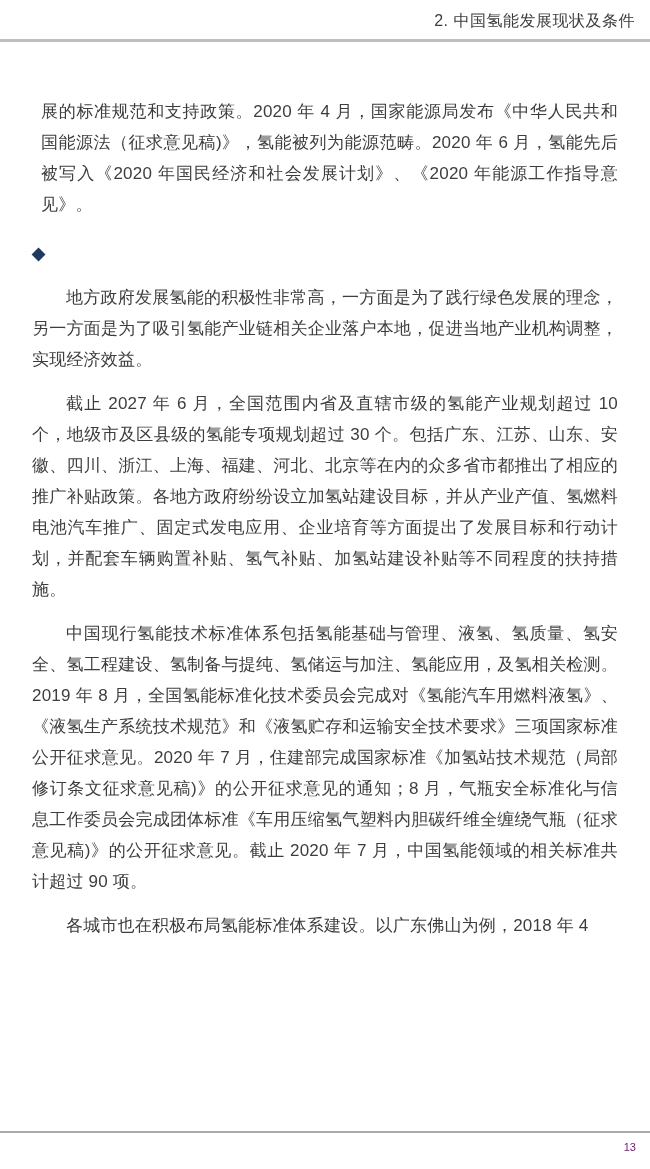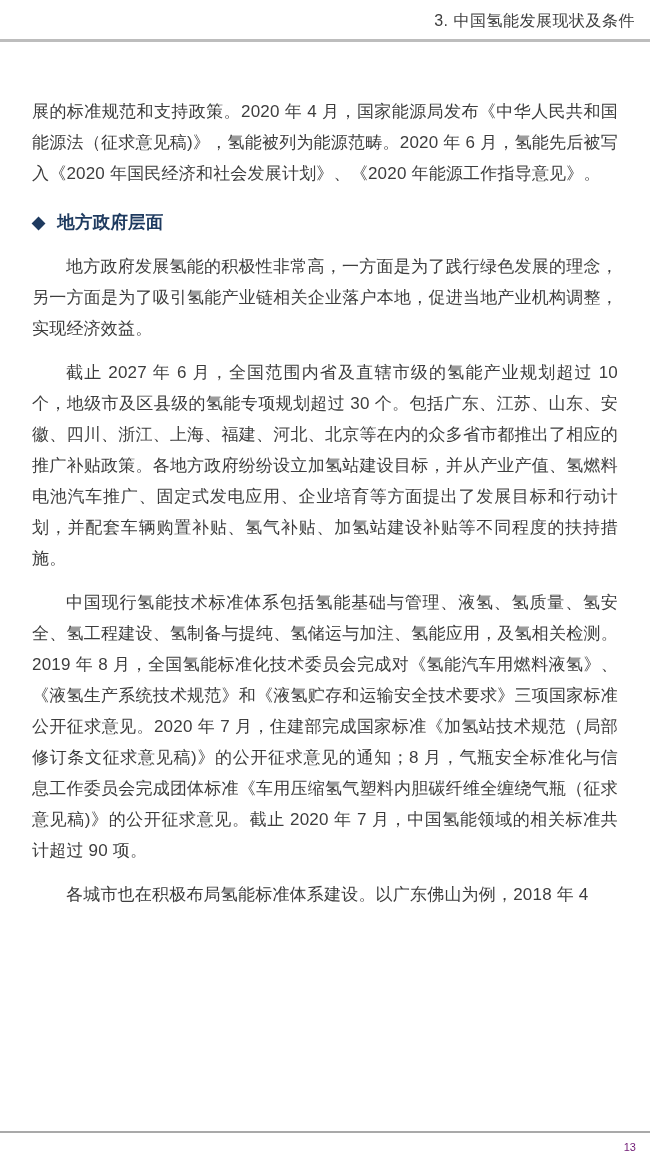--- a/index.html
+++ b/index.html
@@ -41,21 +41,21 @@
     top: 96px;
     left: 32px;
     width: 586px;
     color: #3d3d3d;
     font-size: 17px;
     line-height: 31px;
     text-align: justify;
     letter-spacing: 0.2px;
   }
   .content p { text-indent: 2em; margin-top: 13px; }
-  .content p.no-indent { text-indent: 0; margin-top: 0; }
+  .content p.no-indent { text-indent: 0; margin-top: 0; margin-left: 9px; }
   .bullet-heading {
     margin-top: 18px;
     color: #1e3a5f;
     font-weight: bold;
     font-size: 17.5px;
     line-height: 31px;
     display: flex;
     align-items: center;
   }
   .diamond {
@@ -86,30 +86,29 @@
     right: 14px;
     font-size: 11px;
     color: #701a75;
   }
 </style>
 </head>
 <body>
 
 <div class="page">
 
-  <div class="header-title">3. 中国氢能发展现状及条件</div>
+  <div class="header-title">2. 中国氢能发展现状及条件</div>
   <div class="header-rule"></div>
 
   <div class="content">
 
     <p class="no-indent">展的标准规范和支持政策。2020 年 4 月，国家能源局发布《中华人民共和国能源法（征求意见稿)》，氢能被列为能源范畴。2020 年 6 月，氢能先后被写入《2020 年国民经济和社会发展计划》、《2020 年能源工作指导意见》。</p>
 
     <div class="bullet-heading">
       <span class="diamond">◆</span>
-      <span>地方政府层面</span>
     </div>
 
     <p>地方政府发展氢能的积极性非常高，一方面是为了践行绿色发展的理念，另一方面是为了吸引氢能产业链相关企业落户本地，促进当地产业机构调整，实现经济效益。</p>
 
     <p>截止 2027 年 6 月，全国范围内省及直辖市级的氢能产业规划超过 10 个，地级市及区县级的氢能专项规划超过 30 个。包括广东、江苏、山东、安徽、四川、浙江、上海、福建、河北、北京等在内的众多省市都推出了相应的推广补贴政策。各地方政府纷纷设立加氢站建设目标，并从产业产值、氢燃料电池汽车推广、固定式发电应用、企业培育等方面提出了发展目标和行动计划，并配套车辆购置补贴、氢气补贴、加氢站建设补贴等不同程度的扶持措施。</p>
 
 
 
     <p>中国现行氢能技术标准体系包括氢能基础与管理、液氢、氢质量、氢安全、氢工程建设、氢制备与提纯、氢储运与加注、氢能应用，及氢相关检测。2019 年 8 月，全国氢能标准化技术委员会完成对《氢能汽车用燃料液氢》、《液氢生产系统技术规范》和《液氢贮存和运输安全技术要求》三项国家标准公开征求意见。2020 年 7 月，住建部完成国家标准《加氢站技术规范（局部修订条文征求意见稿)》的公开征求意见的通知；8 月，气瓶安全标准化与信息工作委员会完成团体标准《车用压缩氢气塑料内胆碳纤维全缠绕气瓶（征求意见稿)》的公开征求意见。截止 2020 年 7 月，中国氢能领域的相关标准共计超过 90 项。</p>
 

